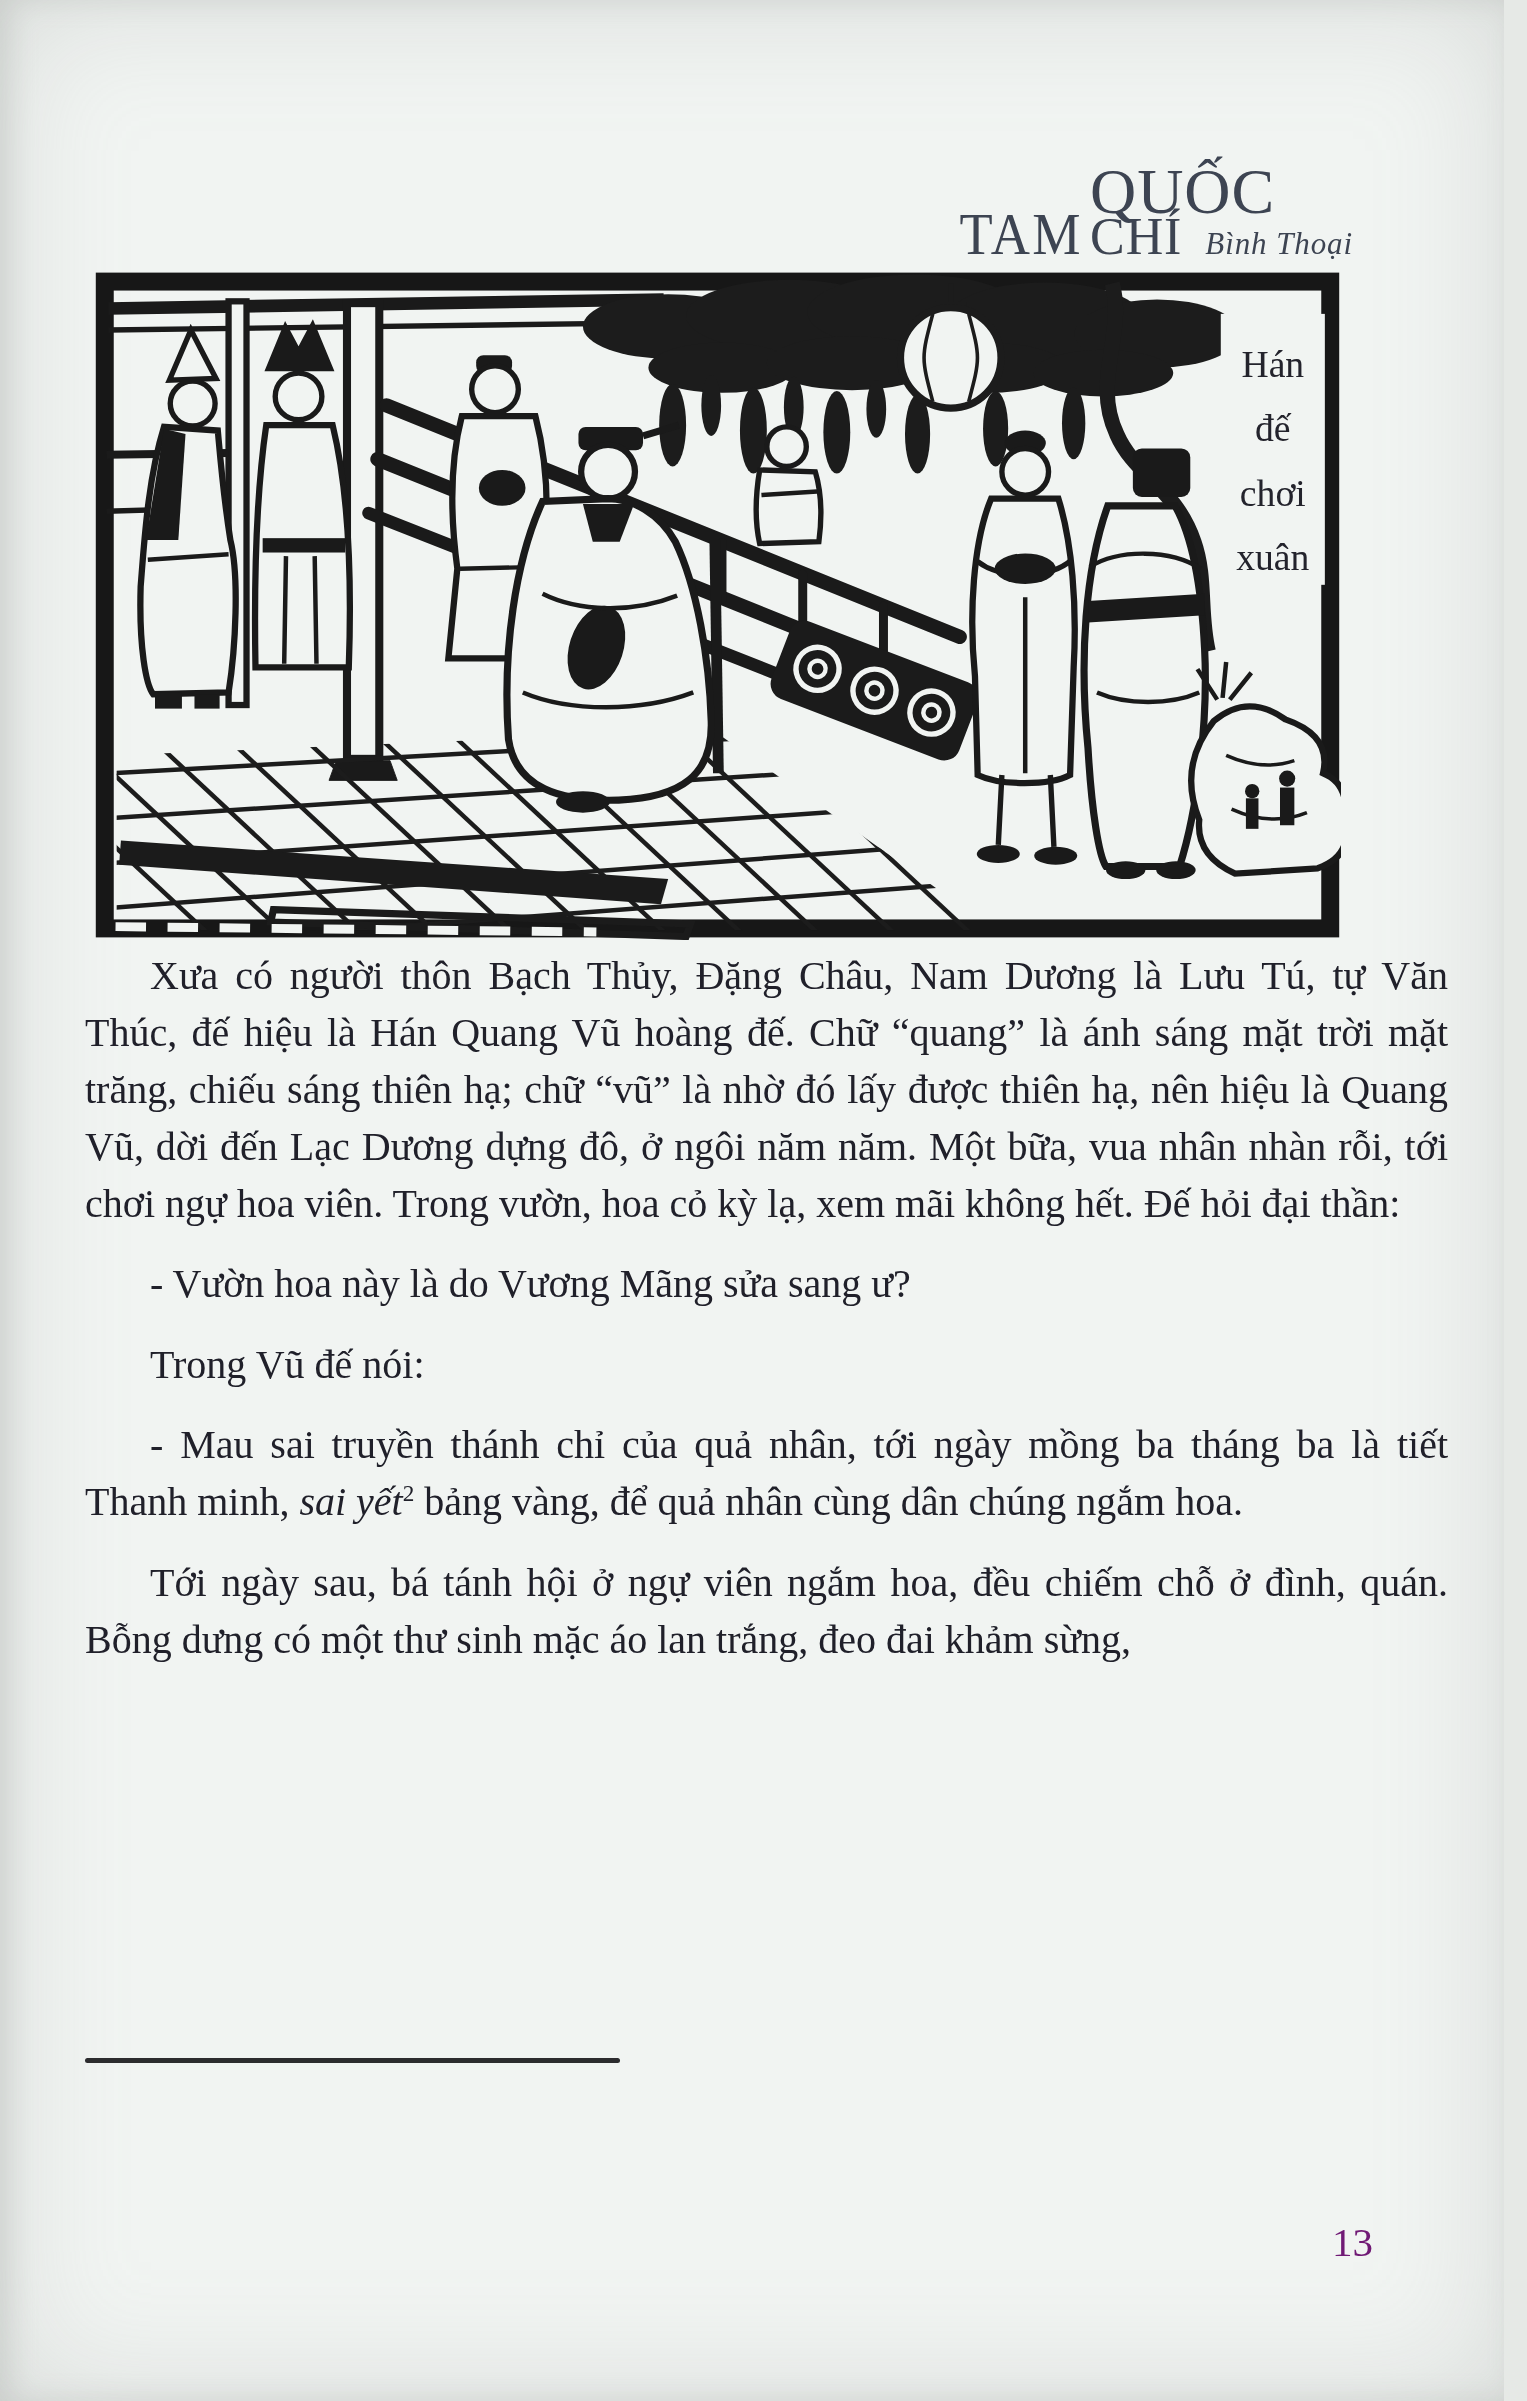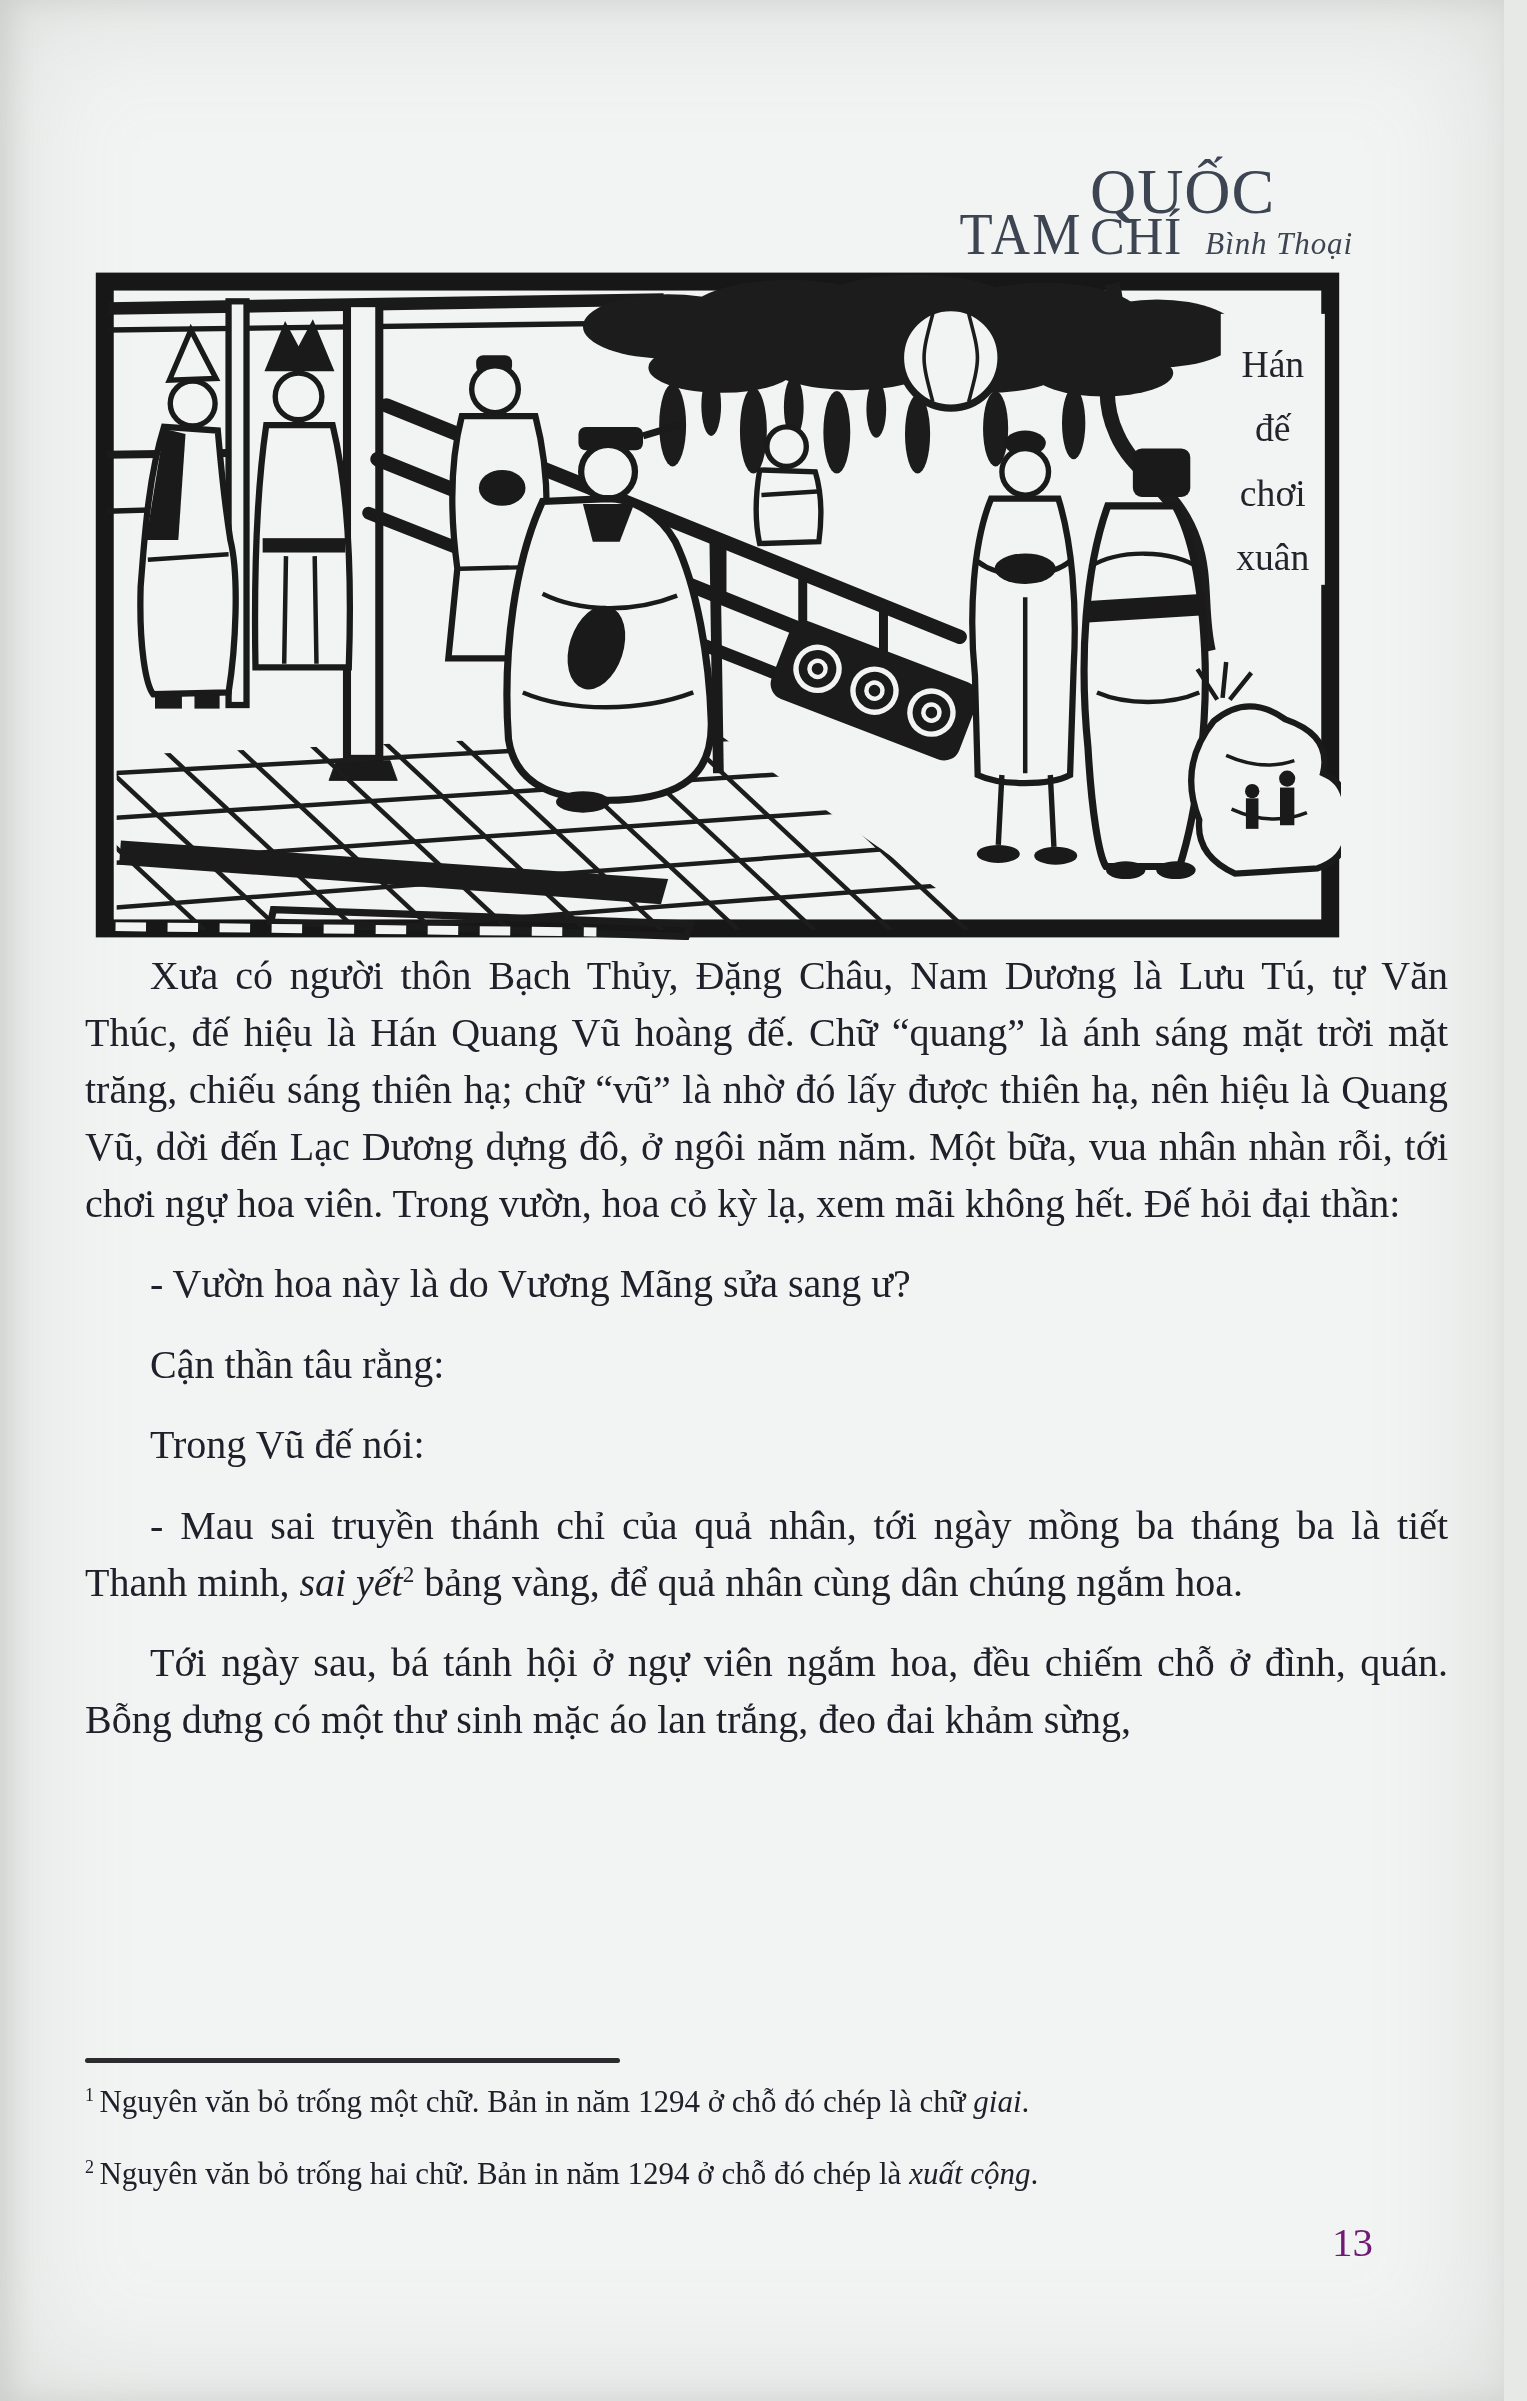--- a/index.html
+++ b/index.html
@@ -226,28 +226,23 @@
         <text x="1314" y="334" text-anchor="middle" font-size="42" fill="#23232c" font-family="Liberation Serif, serif">xuân</text>
       </g>
 
       <line x1="24" y1="731" x2="560" y2="737" stroke="#f1f4f2" stroke-width="10" stroke-dasharray="34 24"></line>
     </svg>
   </div>
 
   <div class="body-text">
       <p class="para">Xưa có người thôn Bạch Thủy, Đặng Châu, Nam Dương là Lưu Tú, tự Văn Thúc, đế hiệu là Hán Quang Vũ hoàng đế. Chữ “quang” là ánh sáng mặt trời mặt trăng, chiếu sáng thiên hạ; chữ “vũ” là nhờ đó lấy được thiên hạ, nên hiệu là Quang Vũ, dời đến Lạc Dương dựng đô, ở ngôi năm năm. Một bữa, vua nhân nhàn rỗi, tới chơi ngự hoa viên. Trong vườn, hoa cỏ kỳ lạ, xem mãi không hết. Đế hỏi đại thần:</p>
       <p class="para">- Vườn hoa này là do Vương Mãng sửa sang ư?</p>
-      <p class="para">Cận thần tâu rằng:</p>
       <p class="para">Trong Vũ đế nói:</p>
       <p class="para">- Mau sai truyền thánh chỉ của quả nhân, tới ngày mồng ba tháng ba là tiết Thanh minh, <em>sai yết</em><sup>2</sup> bảng vàng, để quả nhân cùng dân chúng ngắm hoa.</p>
       <p class="para">Tới ngày sau, bá tánh hội ở ngự viên ngắm hoa, đều chiếm chỗ ở đình, quán. Bỗng dưng có một thư sinh mặc áo lan trắng, đeo đai khảm sừng,</p>
     </div>
 
   <div class="footnote-sep"></div>
-  <div class="footnotes">
-      <p class="footnote"><sup>1</sup>Nguyên văn bỏ trống một chữ. Bản in năm 1294 ở chỗ đó chép là chữ <em>giai</em>.</p>
-      <p class="footnote"><sup>2</sup>Nguyên văn bỏ trống hai chữ. Bản in năm 1294 ở chỗ đó chép là <em>xuất cộng</em>.</p>
-    </div>
 
   <div class="page-number">13</div>
 
 </div>
 
 
 </body></html>

